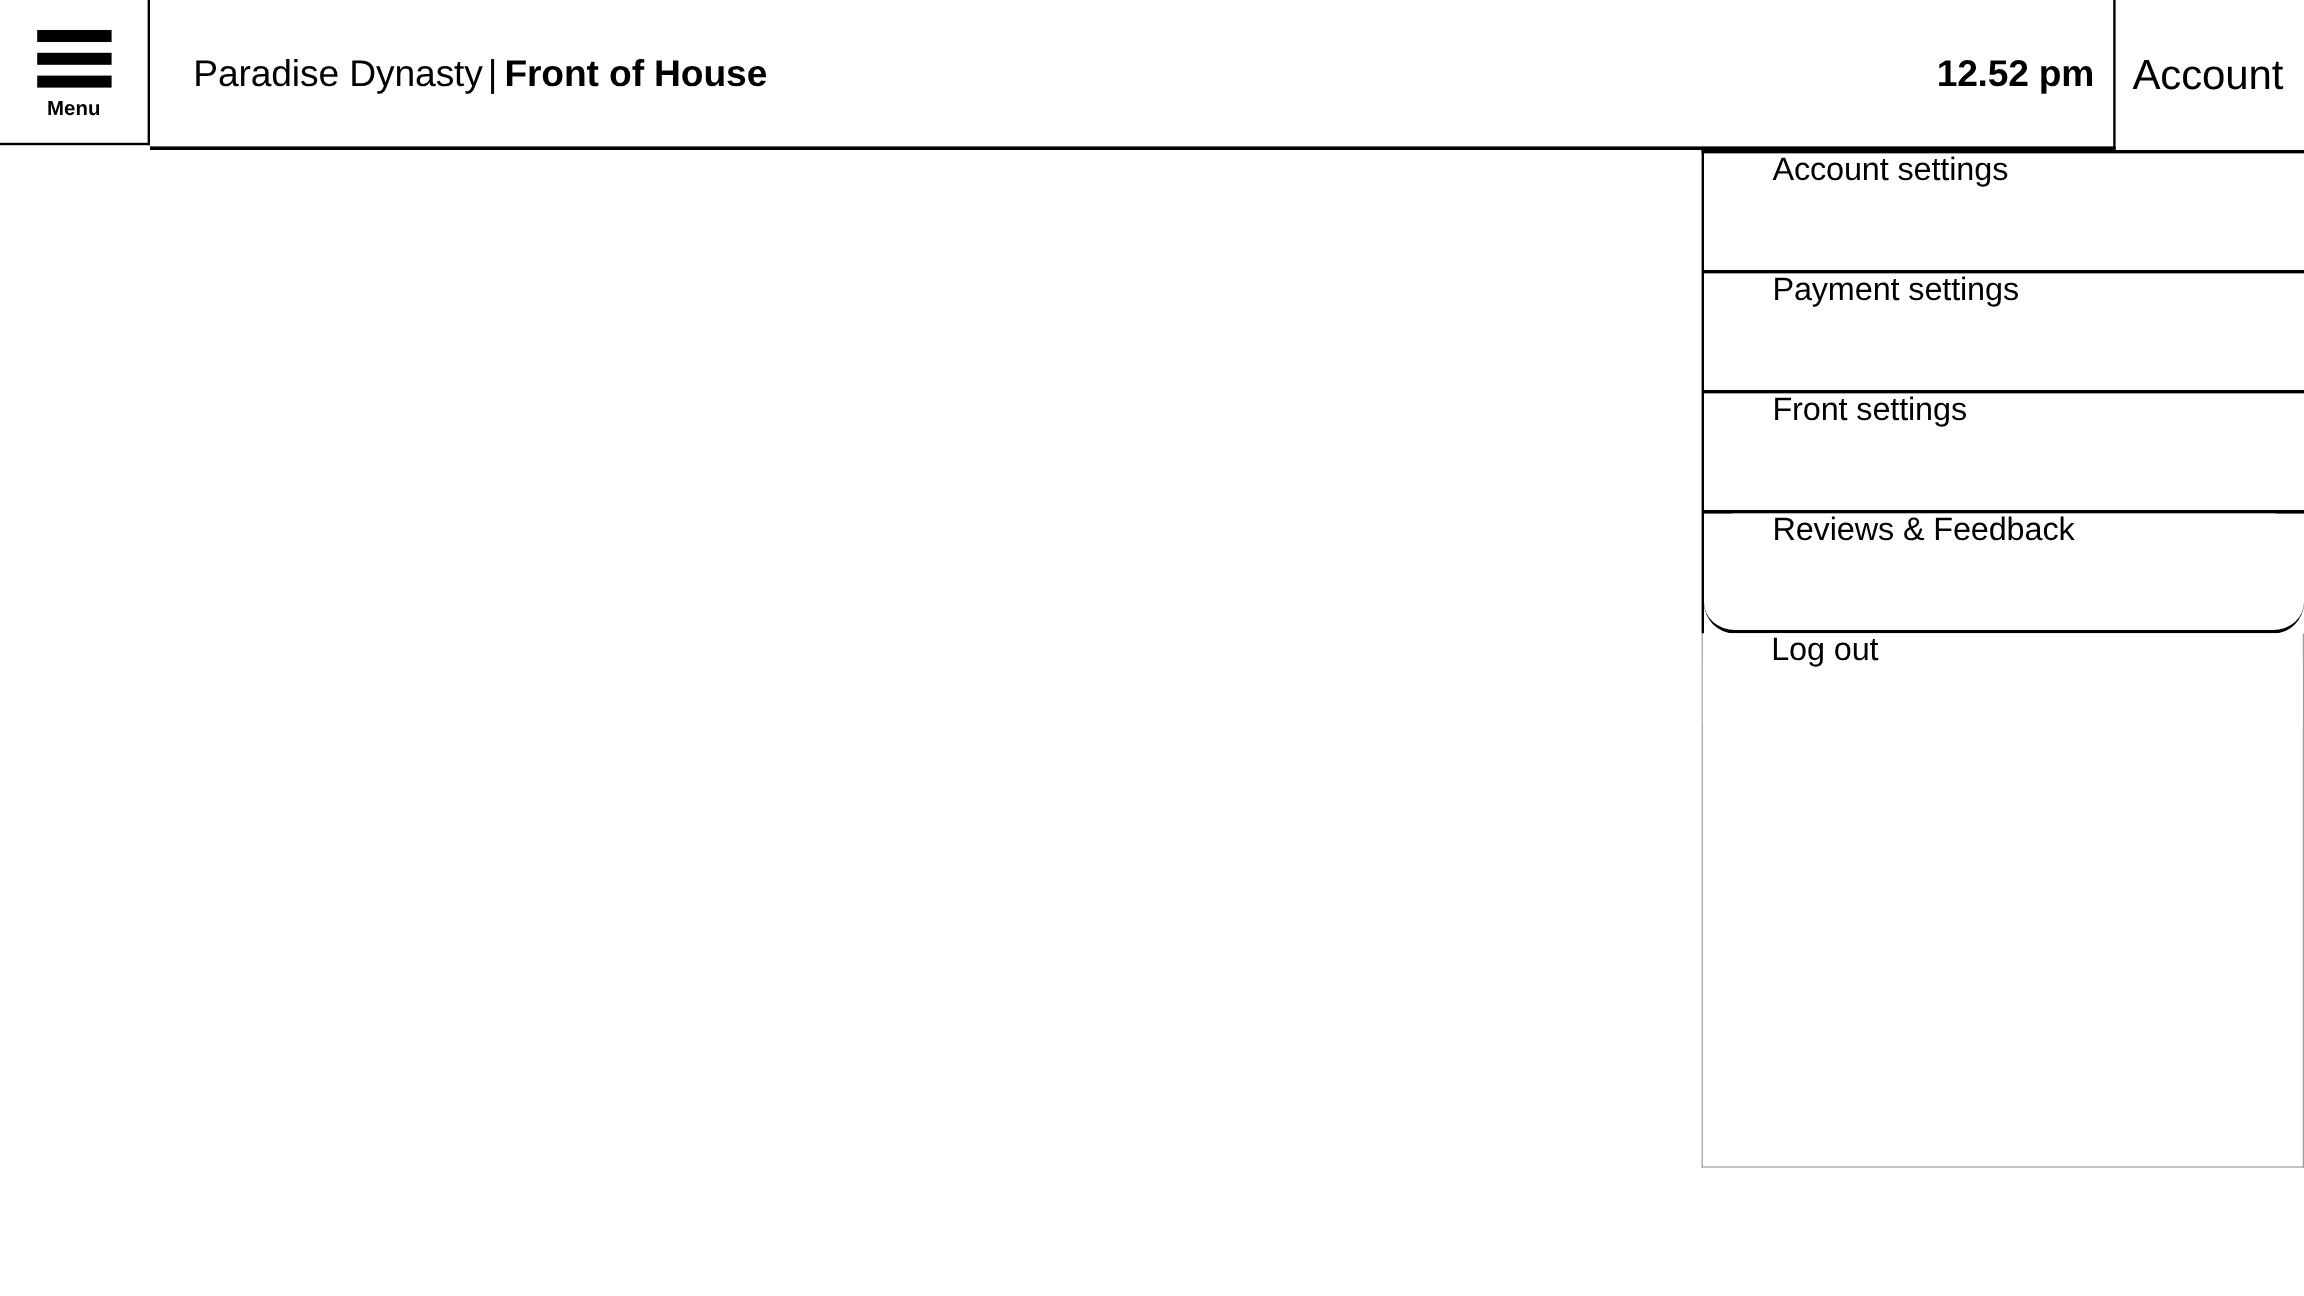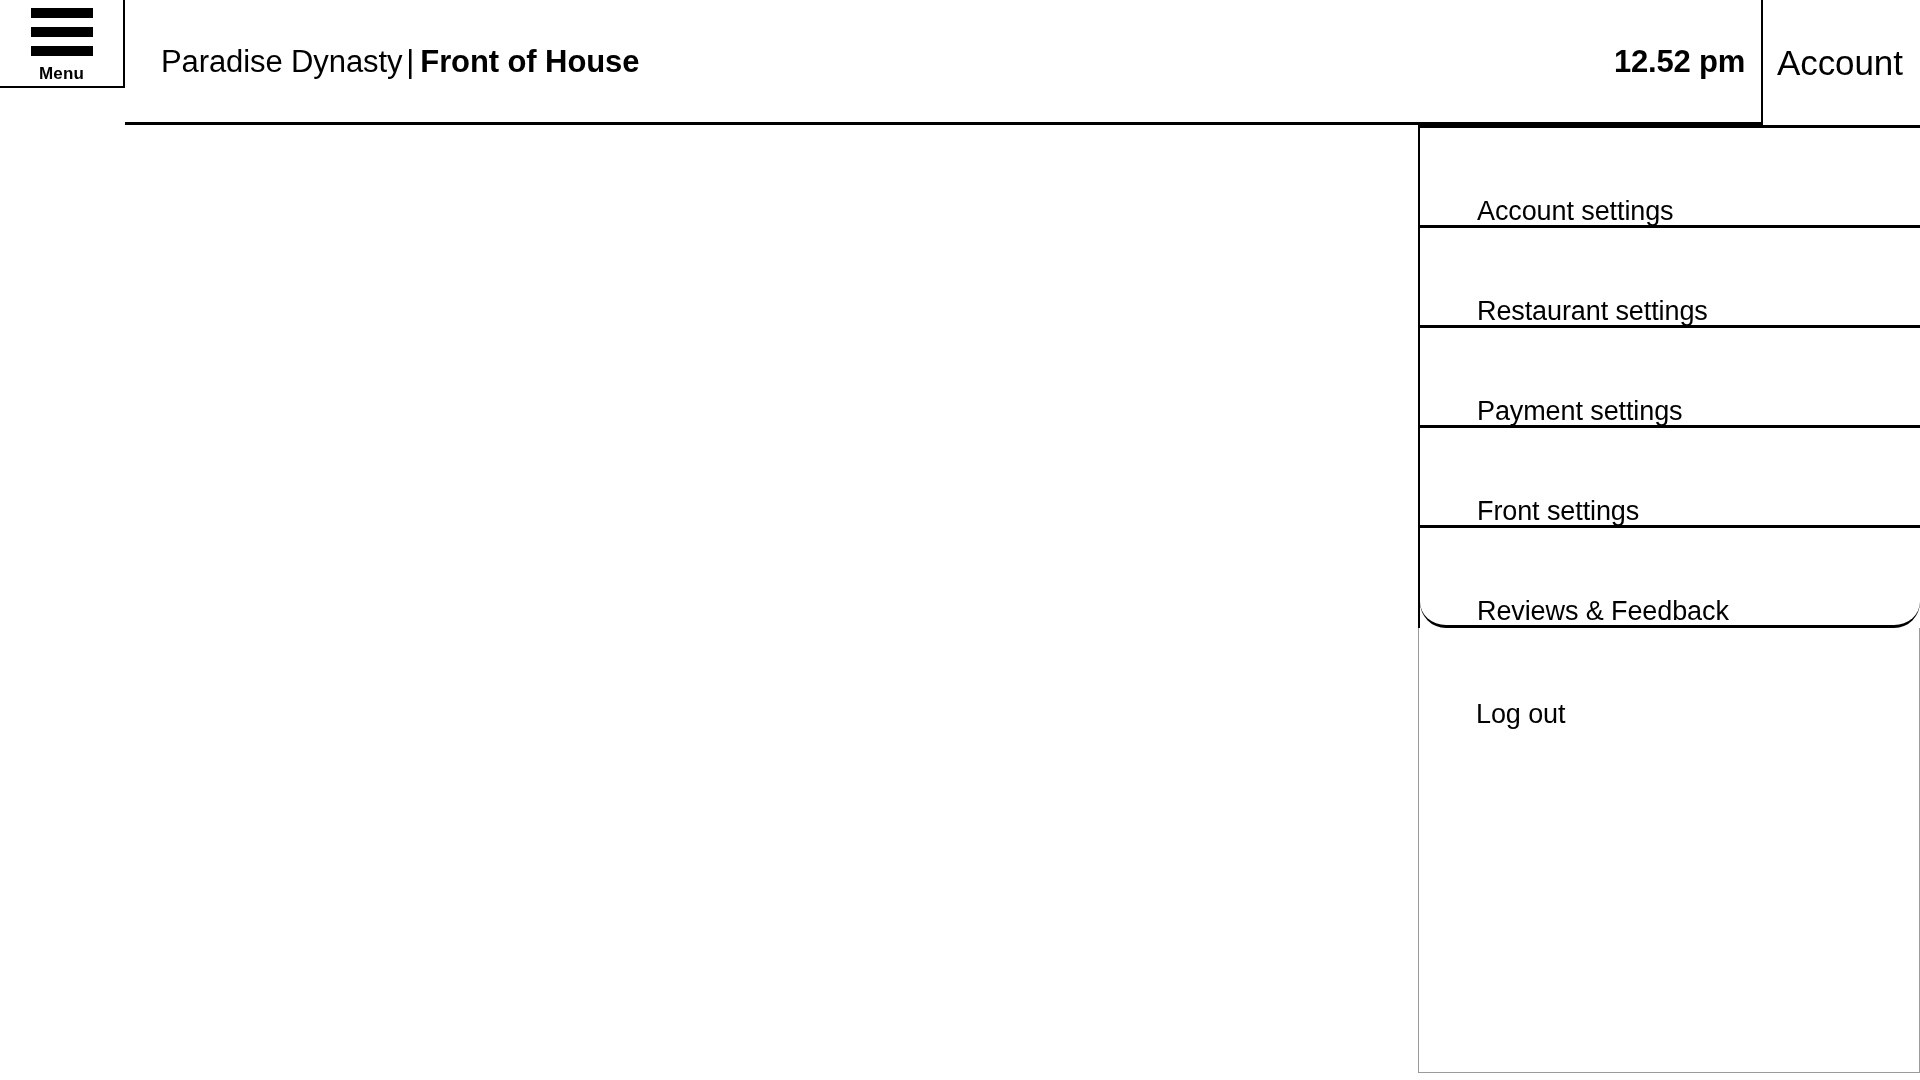--- a/index.html
+++ b/index.html
@@ -29,21 +29,21 @@
     width: 1920px;
     height: 125px;
     display: flex;
     align-items: stretch;
     background: #ffffff;
   }
 
   .menu-button {
     position: relative;
     width: 125px;
-    height: 88px;
+    height: 121px;
     flex: 0 0 125px;
     display: flex;
     flex-direction: column;
     align-items: center;
     justify-content: center;
     background: #ffffff;
     border-right: 2px solid #000000;
     border-bottom: 2px solid #000000;
     cursor: pointer;
   }
@@ -134,21 +134,21 @@
   .dropdown-group {
     background: #ffffff;
     border-left: 2px solid #000000;
     border-top: 3px solid #000000;
   }
 
   .dropdown-item {
     position: relative;
     height: 100px;
     display: flex;
-    align-items: flex-end;
+    align-items: flex-start;
     padding-left: 57px;
     background: #ffffff;
     border-bottom: 3px solid #000000;
     cursor: pointer;
   }
   .dropdown-item:last-child { border-bottom: 3px solid #000000; border-radius: 26px; }
 
   .dropdown-item .item-label {
     font-size: 27px;
     font-weight: 400;
@@ -212,23 +212,20 @@
   <div class="content-area"></div>
 
   <div class="account-dropdown">
 
     <div class="dropdown-group">
 
       <div class="dropdown-item">
         <span class="item-label">Account settings</span>
       </div>
 
-      <div class="dropdown-item">
-        <span class="item-label">Restaurant settings</span>
-      </div>
 
       <div class="dropdown-item">
         <span class="item-label">Payment settings</span>
       </div>
 
 
       <div class="dropdown-item">
         <span class="item-label">Front settings</span>
       </div>
 

